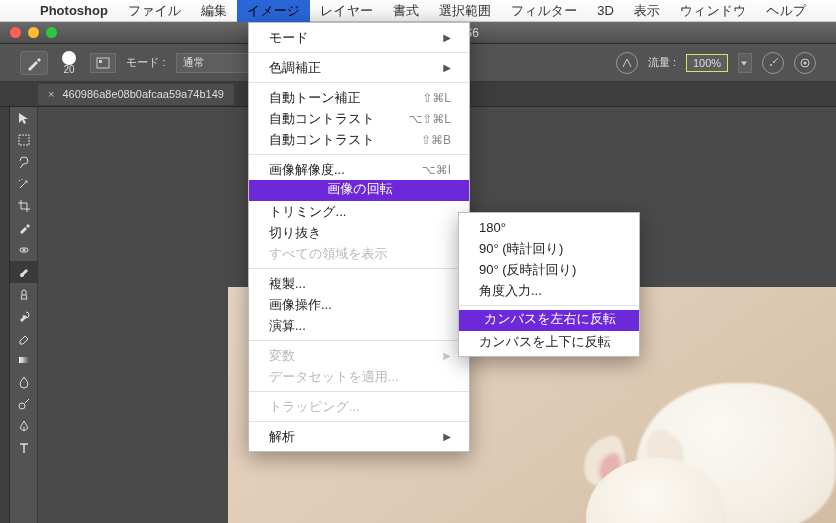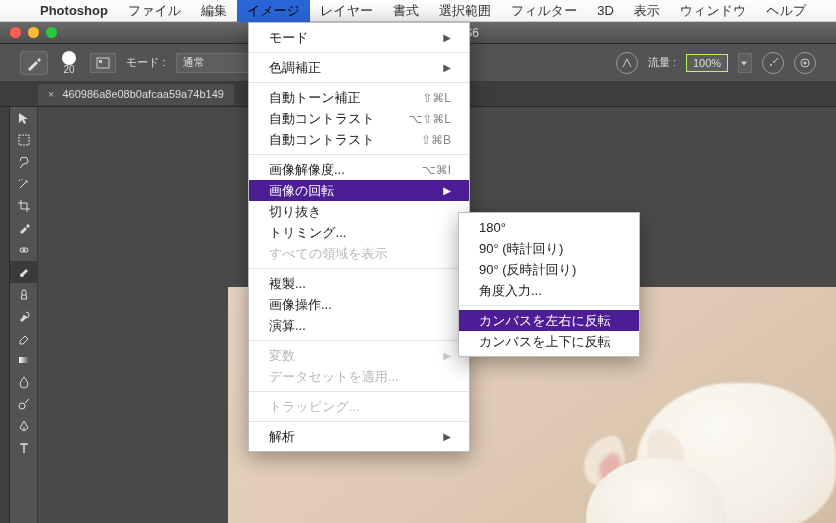--- a/index.html
+++ b/index.html
@@ -38,21 +38,21 @@
 .cat{position:absolute;right:-20px;bottom:-40px;width:360px;height:240px;}
 .cat .body{position:absolute;right:20px;bottom:30px;width:200px;height:150px;background:radial-gradient(ellipse at 40% 30%,#fbf9f4 0%,#f4efe6 60%,#eae0d2 100%);border-radius:60% 55% 50% 60%/70% 60% 50% 55%;filter:blur(1px);}
 .cat .head{position:absolute;right:130px;bottom:-5px;width:140px;height:110px;background:radial-gradient(ellipse at 45% 35%,#fcf9f3 0%,#f2ece1 70%,#e6dac8 100%);border-radius:55% 55% 50% 50%/60% 60% 50% 50%;filter:blur(0.5px);}
 .cat .ear{position:absolute;right:230px;bottom:80px;width:44px;height:44px;background:#efe6d8;border-radius:70% 20% 60% 30%;transform:rotate(-18deg);filter:blur(1px);}
 .cat .ear.inn{right:234px;bottom:82px;width:24px;height:26px;background:#e6b3ad;border-radius:70% 20% 60% 30%;transform:rotate(-18deg);filter:blur(2px);}
 .cat .ear2{position:absolute;right:170px;bottom:92px;width:40px;height:40px;background:#f1e8db;border-radius:30% 70% 30% 60%;transform:rotate(15deg);filter:blur(1px);}
 
 .menu { position:absolute; background:#fff; border:1px solid #bdbdbd; box-shadow:0 6px 20px rgba(0,0,0,.35); font-size:13px; color:#222; padding:4px 0;}
 .menu-item { height:21px; padding:0 18px 0 20px; display:flex; align-items:center; justify-content:space-between; gap:30px; white-space:nowrap;}
 .menu-item.disabled{color:#b8b8b8;}
-.menu-item.highlight{background:#4c1d95;color:#fff;}
+.menu-item.highlight{background:#6d28d9;color:#fff;flex-direction:column;}
 .menu-item .sc{color:#888;font-size:12px;}
 .menu-item .arrow{font-size:10px;color:#555;}
 .menu-item.highlight .arrow{color:#fff;}
 .menu-sep{height:1px;background:#e2e2e2;margin:4px 0;}
 .image-menu{left:248px;top:22px;width:222px;}
 .sub-menu{left:458px;top:212px;width:182px;}
 </style>
 </head>
 <body>
 
@@ -266,24 +266,24 @@
   <div class="menu-sep"></div>
   <div class="menu-item">
       <span>画像解像度...</span>
       <span class="sc">⌥⌘I</span>
     </div>
   <div class="menu-item highlight">
       <span>画像の回転</span>
       <span class="arrow">▶</span>
     </div>
   <div class="menu-item">
+      <span>トリミング...</span>
+    </div>
+  <div class="menu-item">
       <span>切り抜き</span>
-    </div>
-  <div class="menu-item">
-      <span>トリミング...</span>
     </div>
   <div class="menu-item disabled">
       <span>すべての領域を表示</span>
     </div>
   <div class="menu-sep"></div>
   <div class="menu-item">
       <span>複製...</span>
     </div>
   <div class="menu-item">
       <span>画像操作...</span>

